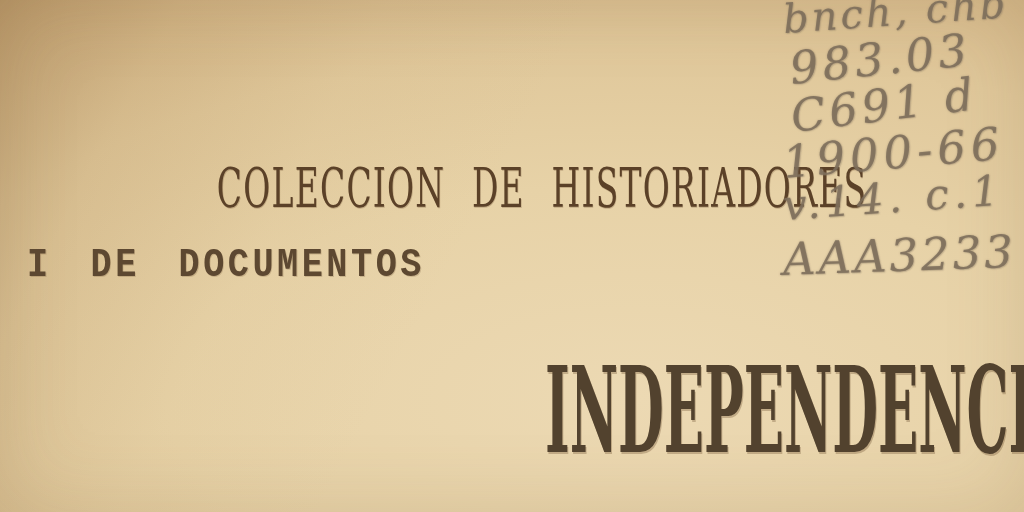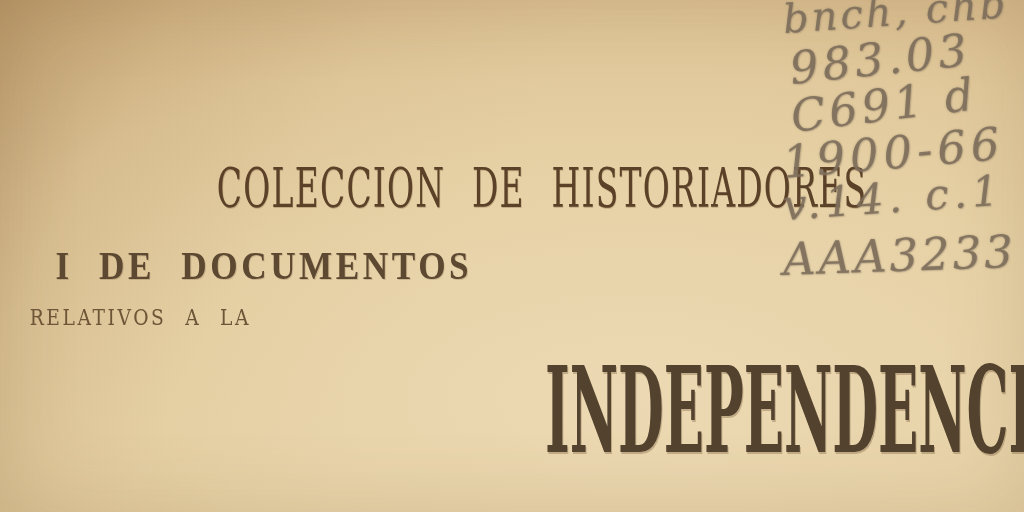--- a/index.html
+++ b/index.html
@@ -22,21 +22,21 @@
     left: 0; width: 944px;
     text-align: left;
     white-space: nowrap;
     color: #54422d;
   }
   .pline > span { display: inline-block; white-space: nowrap; }
 
   .series-1 { top: 161px; font-family: "DejaVu Serif", serif; font-size: 55px; line-height: 55px; }
   .series-1 > span { transform: scaleX(0.60); letter-spacing: 2px; word-spacing: 0.45em; color: #5b4128; text-shadow: 1px 1px 0 rgba(90,60,30,0.25); }
 
-  .series-2 { top: 246px; font-family: Liberation Serif, serif; font-weight: bold; font-size: 40px; line-height: 40px; padding-left: 27px; }
+  .series-2 { top: 246px; font-family: Liberation Mono, monospace; font-weight: bold; font-size: 40px; line-height: 40px; }
   .series-2 > span { transform: scaleX(0.88); letter-spacing: 4px; word-spacing: 16px; color: #5d4831; text-shadow: 1px 1px 0 rgba(90,60,30,0.2); }
 
   .connector { top: 307px; font-family: "DejaVu Serif", serif; font-size: 22px; line-height: 22px; }
   .connector > span { transform: scaleX(0.85) translateX(12px); letter-spacing: 3px; word-spacing: 12px; color: #6d5537; }
 
   .main-title { top: 350px; font-family: "DejaVu Serif", serif; font-weight: bold; font-size: 120px; line-height: 120px; }
   .main-title > span { transform: scaleX(0.44); letter-spacing: 0px; word-spacing: 0.1em; color: #52422e; text-shadow: 2px 2px 1px rgba(100,70,40,0.3); }
 
   
   .hw {
@@ -61,23 +61,20 @@
 <div class="page">
 
   <div class="pline series-1">
     <span>COLECCION DE HISTORIADORES</span>
   </div>
 
   <div class="pline series-2">
     <span>I DE DOCUMENTOS</span>
   </div>
 
-  <div class="pline connector">
-    <span>RELATIVOS A LA</span>
-  </div>
 
   <div class="pline main-title">
     <span>INDEPENDENCIA DE CHILE</span>
   </div>
 
   <div class="hw hw1">bnch, chb</div>
   <div class="hw hw2">983.03</div>
   <div class="hw hw3">C691 d</div>
   <div class="hw hw4">1900-66</div>
   <div class="hw hw5">v.14. c.1</div>

